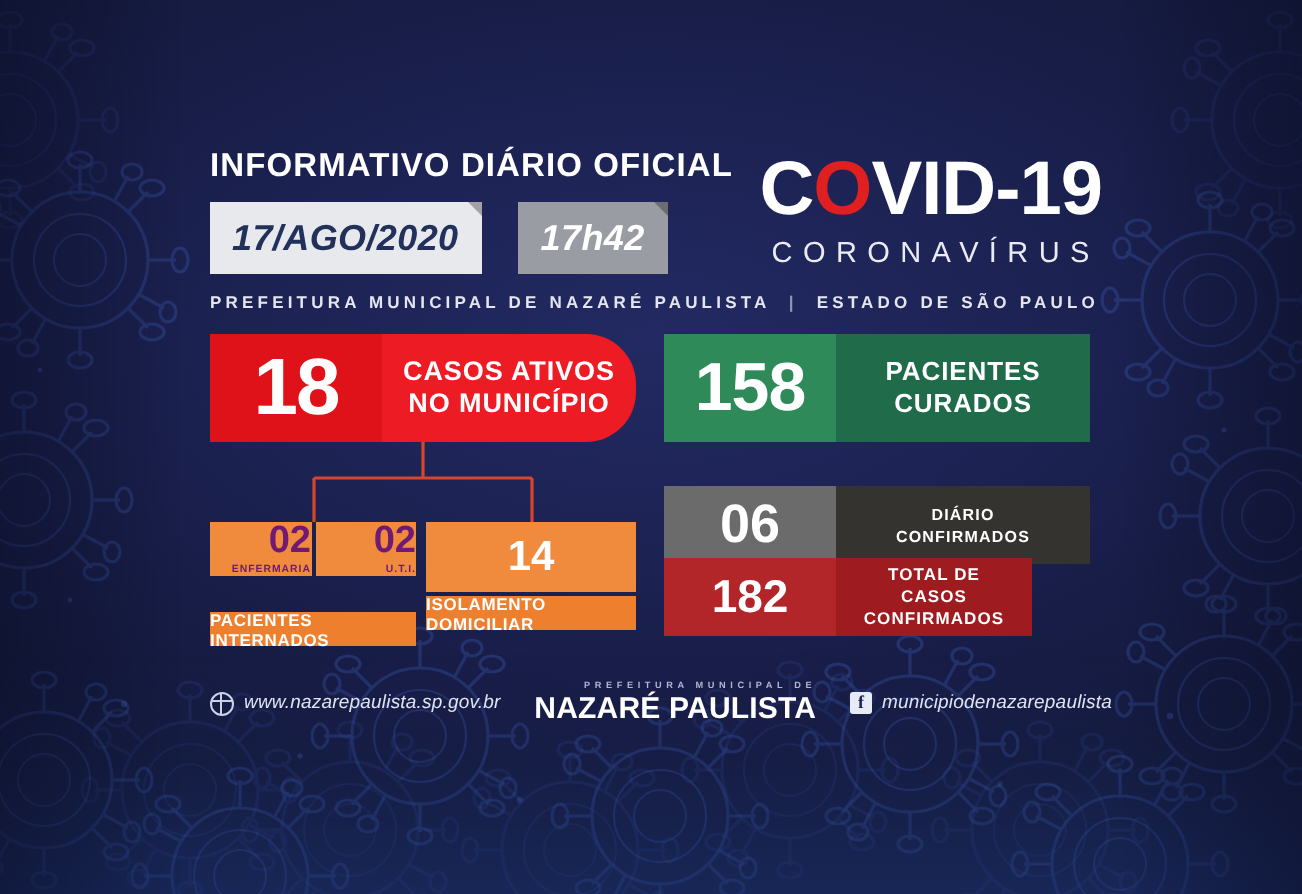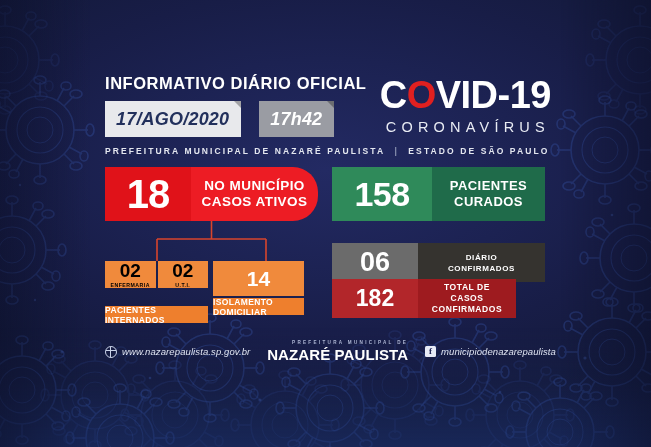--- a/index.html
+++ b/index.html
@@ -117,46 +117,46 @@
   #box-active .num { width: 86px; font-size: 40px; background: #e01219; letter-spacing: -1px; }
   #box-active .lab { flex: 1; font-size: 13.5px; line-height: 16px; letter-spacing: 0.45px; }
 
   
   .connector { position: absolute; left: 105px; top: 221px; width: 213px; height: 40px; }
 
   
   #box-hosp { left: 105px; top: 261px; width: 103px; height: 54px; flex-direction: column; }
   #box-hosp .row { display: flex; height: 35px; }
   #box-hosp .cell {
-    flex: 1; display: flex; flex-direction: column; align-items: center; justify-content: center;
-    background: #f08a3c; color: #000000;
+    flex: 1; display: flex; flex-direction: column; align-items: flex-end; justify-content: center;
+    background: #f08a3c; color: #701a75;
   }
   #box-hosp .cell + .cell { margin-left: 2px; }
   #box-hosp .cell .n { font-size: 19px; font-weight: bold; line-height: 1; }
   #box-hosp .cell .t { font-size: 5.2px; font-weight: bold; letter-spacing: 0.5px; margin-top: 2px; }
   #box-hosp .foot {
     height: 17px; margin-top: 18px; background: #ee7f2d;
     display: flex; align-items: center; justify-content: center;
     color: #ffffff; font-size: 8.5px; font-weight: bold; letter-spacing: 0.35px;
   }
-  #box-home { left: 213px; top: 261px; width: 91px; height: 54px; flex-direction: column; }
+  #box-home { left: 213px; top: 261px; width: 105px; height: 54px; flex-direction: column; }
   #box-home .top {
     height: 35px; background: #f08a3c;
     display: flex; align-items: center; justify-content: center;
     color: #ffffff; font-size: 21px; font-weight: bold;
   }
   #box-home .foot {
     height: 17px; margin-top: 2px; background: #ee7f2d;
     display: flex; align-items: center; justify-content: center;
     color: #ffffff; font-size: 8.5px; font-weight: bold; letter-spacing: 0.35px;
   }
 
   
   #box-cured { left: 332px; top: 167px; width: 213px; height: 54px; background: #1f6b4a; }
-  #box-cured .num { width: 100px; font-size: 34px; background: #2f8a5a; letter-spacing: -0.5px; }
+  #box-cured .num { width: 86px; font-size: 34px; background: #2f8a5a; letter-spacing: -0.5px; }
   #box-cured .lab { flex: 1; font-size: 13px; line-height: 16px; letter-spacing: 0.45px; }
 
   
   #box-deaths { left: 332px; top: 243px; width: 213px; height: 39px; background: #35332f; }
   #box-deaths .num { width: 86px; font-size: 27px; background: #6b6b6b; }
   #box-deaths .lab { flex: 1; font-size: 8px; line-height: 11px; letter-spacing: 0.6px; }
 
   
   #box-total { left: 332px; top: 279px; width: 184px; height: 39px; background: #9e1b1f; }
   #box-total .num { width: 86px; font-size: 23px; background: #b2262a; }
@@ -294,22 +294,22 @@
   </div>
 
   <div class="covid-logo">
     <div class="covid-word"><span>C</span><span class="o-red">O</span><span>VID-19</span></div>
     <div class="covid-sub">CORONAVÍRUS</div>
   </div>
 
   <div class="bar" id="box-active">
     <div class="num">18</div>
     <div class="lab">
+      <span>CASOS ATIVOS</span>
       <span>NO MUNICÍPIO</span>
-      <span>CASOS ATIVOS</span>
     </div>
   </div>
 
   <svg class="connector" viewBox="0 0 213 40">
     <g stroke="#d8452c" stroke-width="1.6" fill="none">
       <path d="M106.5,0 L106.5,18"></path>
       <path d="M52,18 L161,18"></path>
       <path d="M52,18 L52,40"></path>
       <path d="M161,18 L161,40"></path>
     </g>

